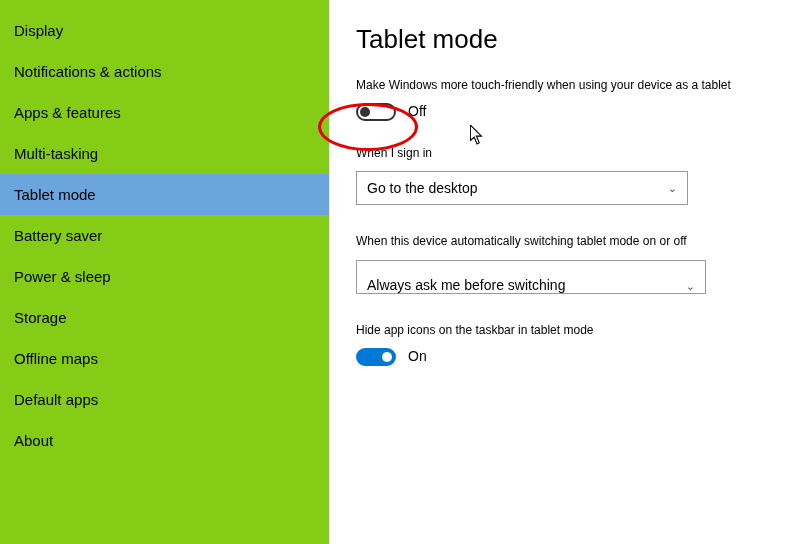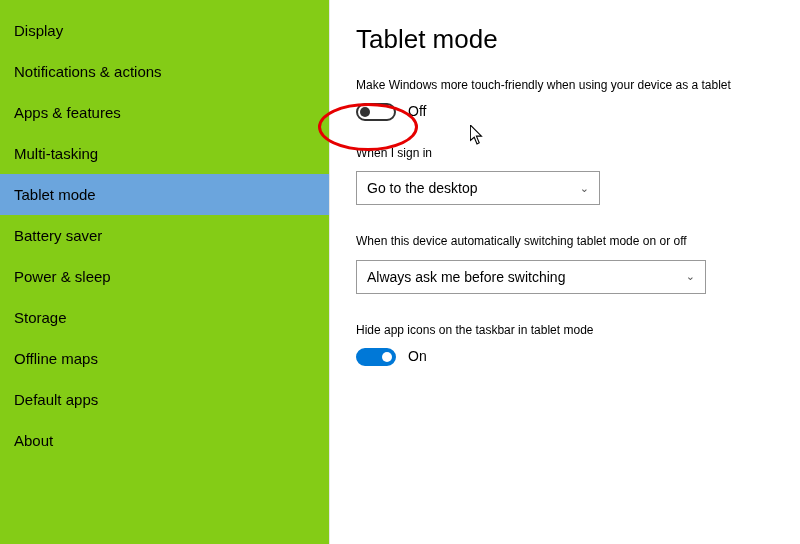--- a/index.html
+++ b/index.html
@@ -84,22 +84,22 @@
       height: 34px;
       display: flex;
       align-items: center;
       justify-content: space-between;
       padding: 0 10px;
       font-size: 14px;
       cursor: pointer;
       margin-bottom: 28px;
       background: #fff;
     }
-    .select1 { width: 244px; }
-    .select2 { width: 350px; }
+    .select1 { width: 332px; }
+    .select2 { width: 350px; align-items: flex-end; }
     .chevron {
       font-size: 11px;
       color: #555;
     }
     .highlight-ellipse {
       position: absolute;
       border: 3px solid #e60000;
       border-radius: 50%;
       pointer-events: none;
     }

